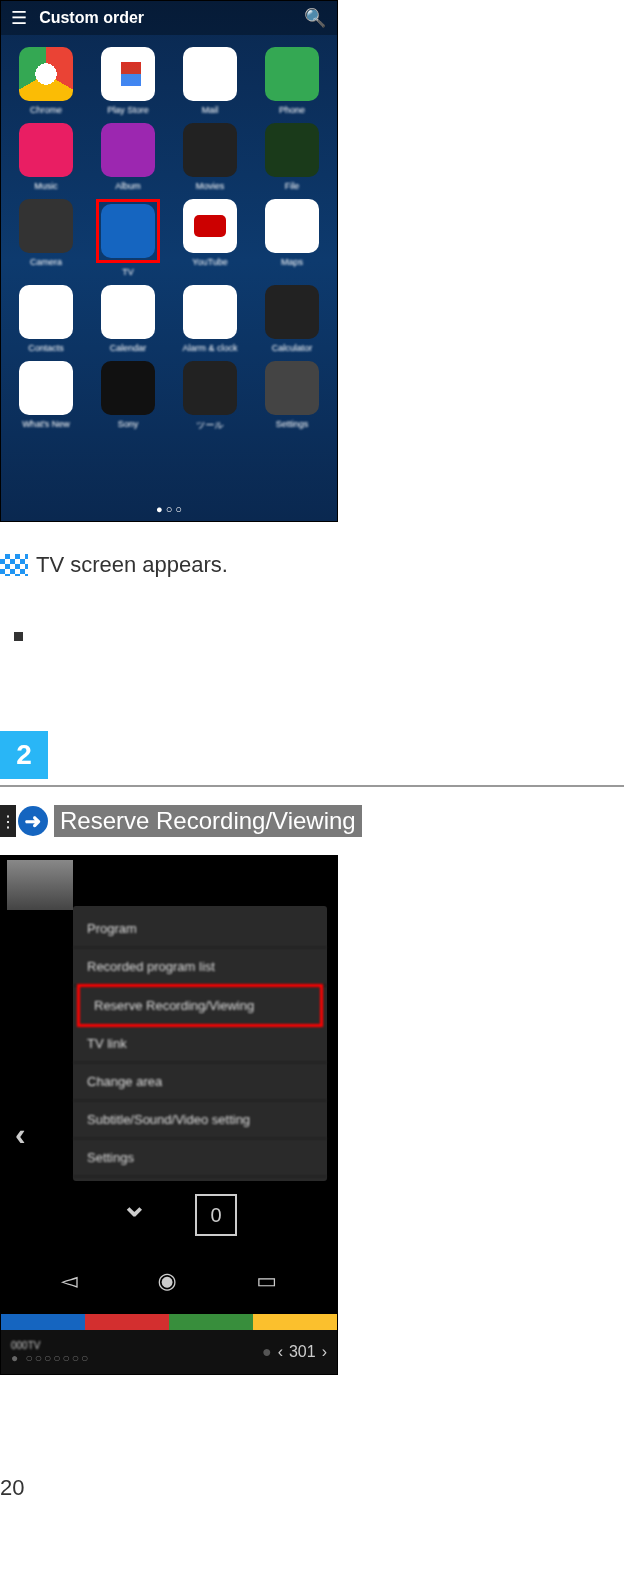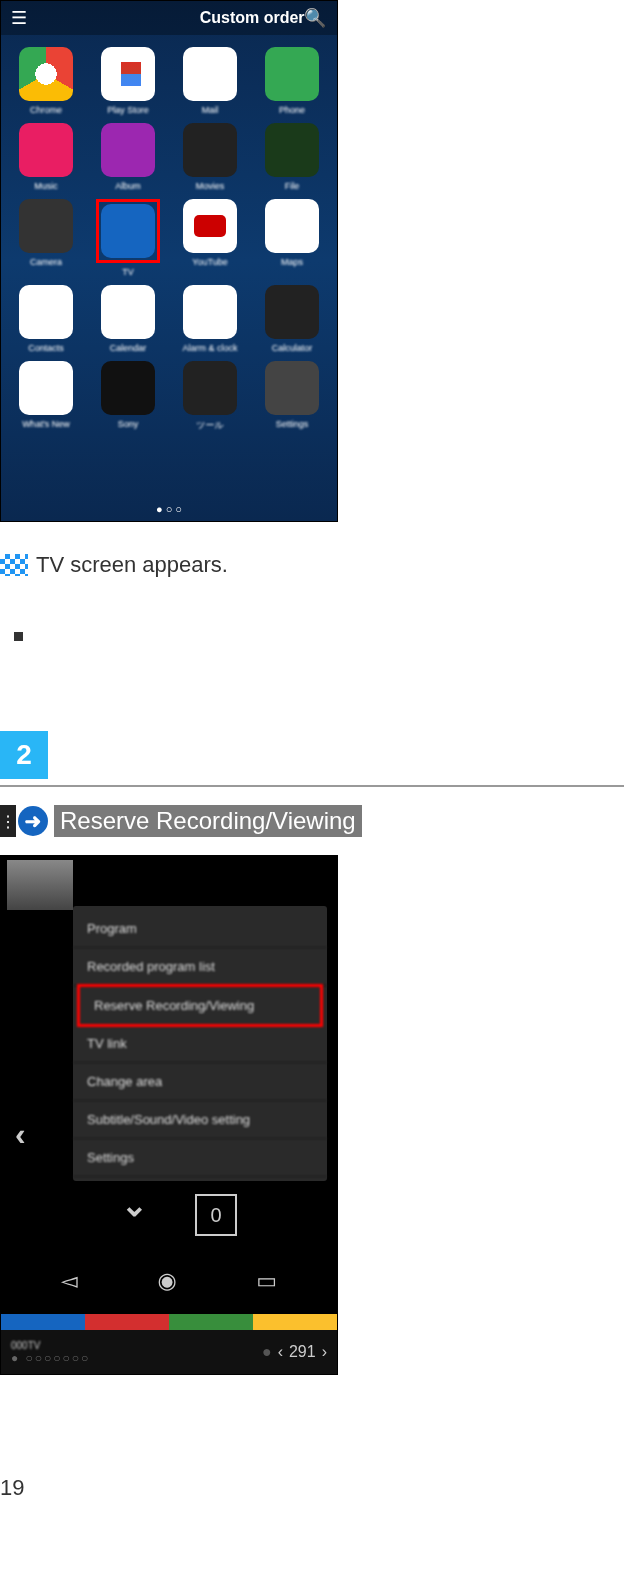--- a/index.html
+++ b/index.html
@@ -27,21 +27,20 @@
     .menu-icon {
       color: #fff;
       font-size: 18px;
       margin-right: 12px;
     }
     .title-text {
       color: #fff;
       font-size: 16px;
       font-weight: bold;
       flex: 1;
-      text-align: right;
     }
     .search-icon {
       color: #fff;
       font-size: 18px;
     }
     .app-grid {
       display: grid;
       grid-template-columns: repeat(4, 1fr);
       gap: 8px;
       padding: 12px 8px;
@@ -482,19 +481,19 @@
     <div class="cbar cb-yellow"></div>
   </div>
   <div class="bottom-bar">
     <div>
       <div style="color:#ccc;font-size:10px;filter:blur(1px)">000TV</div>
       <div class="signal-dots">● ○○○○○○○</div>
     </div>
     <div class="ch-ctrl">
       <span style="color:#555">●</span>
       <span>‹</span>
-      <span>291</span>
+      <span>301</span>
       <span>›</span>
     </div>
   </div>
 </div>
 
-<div class="page-num">19</div>
+<div class="page-num">20</div>
 
 </body></html>

